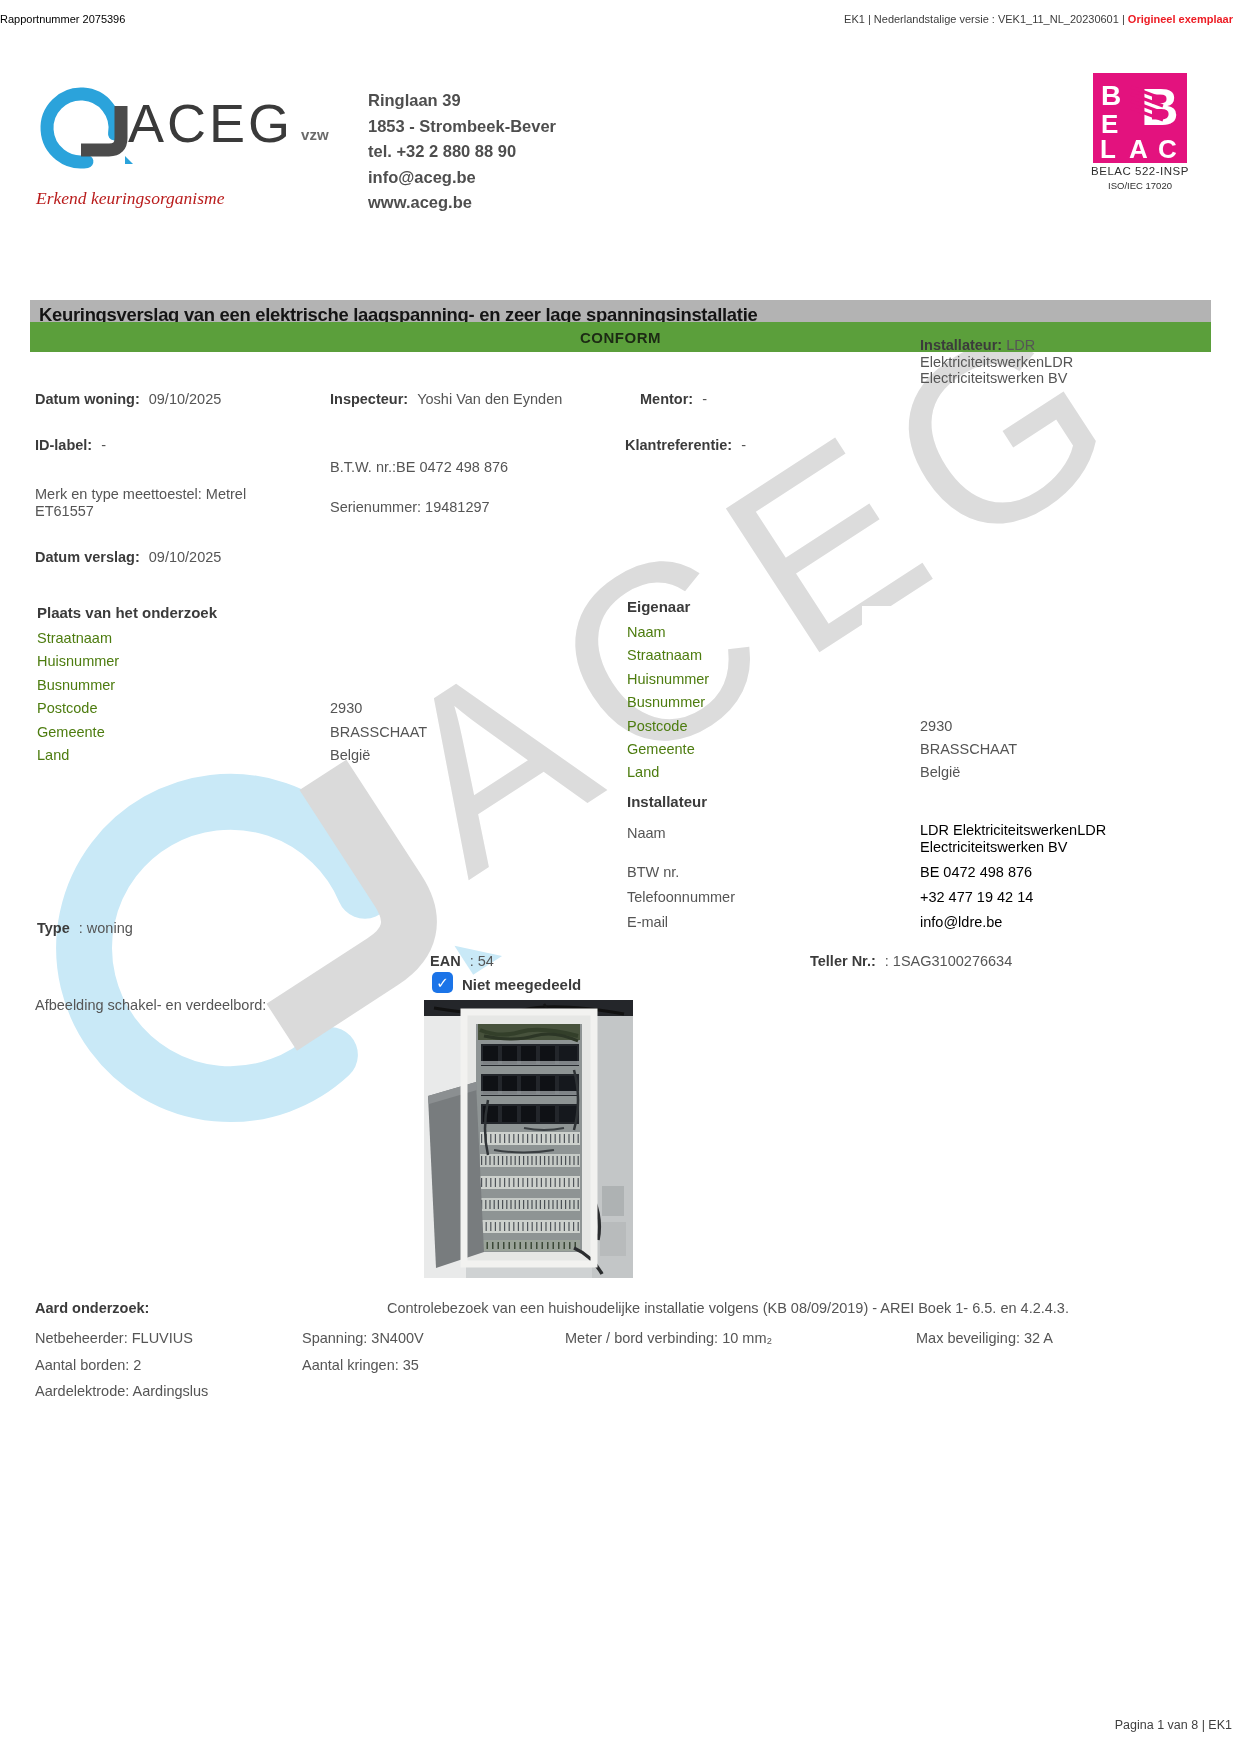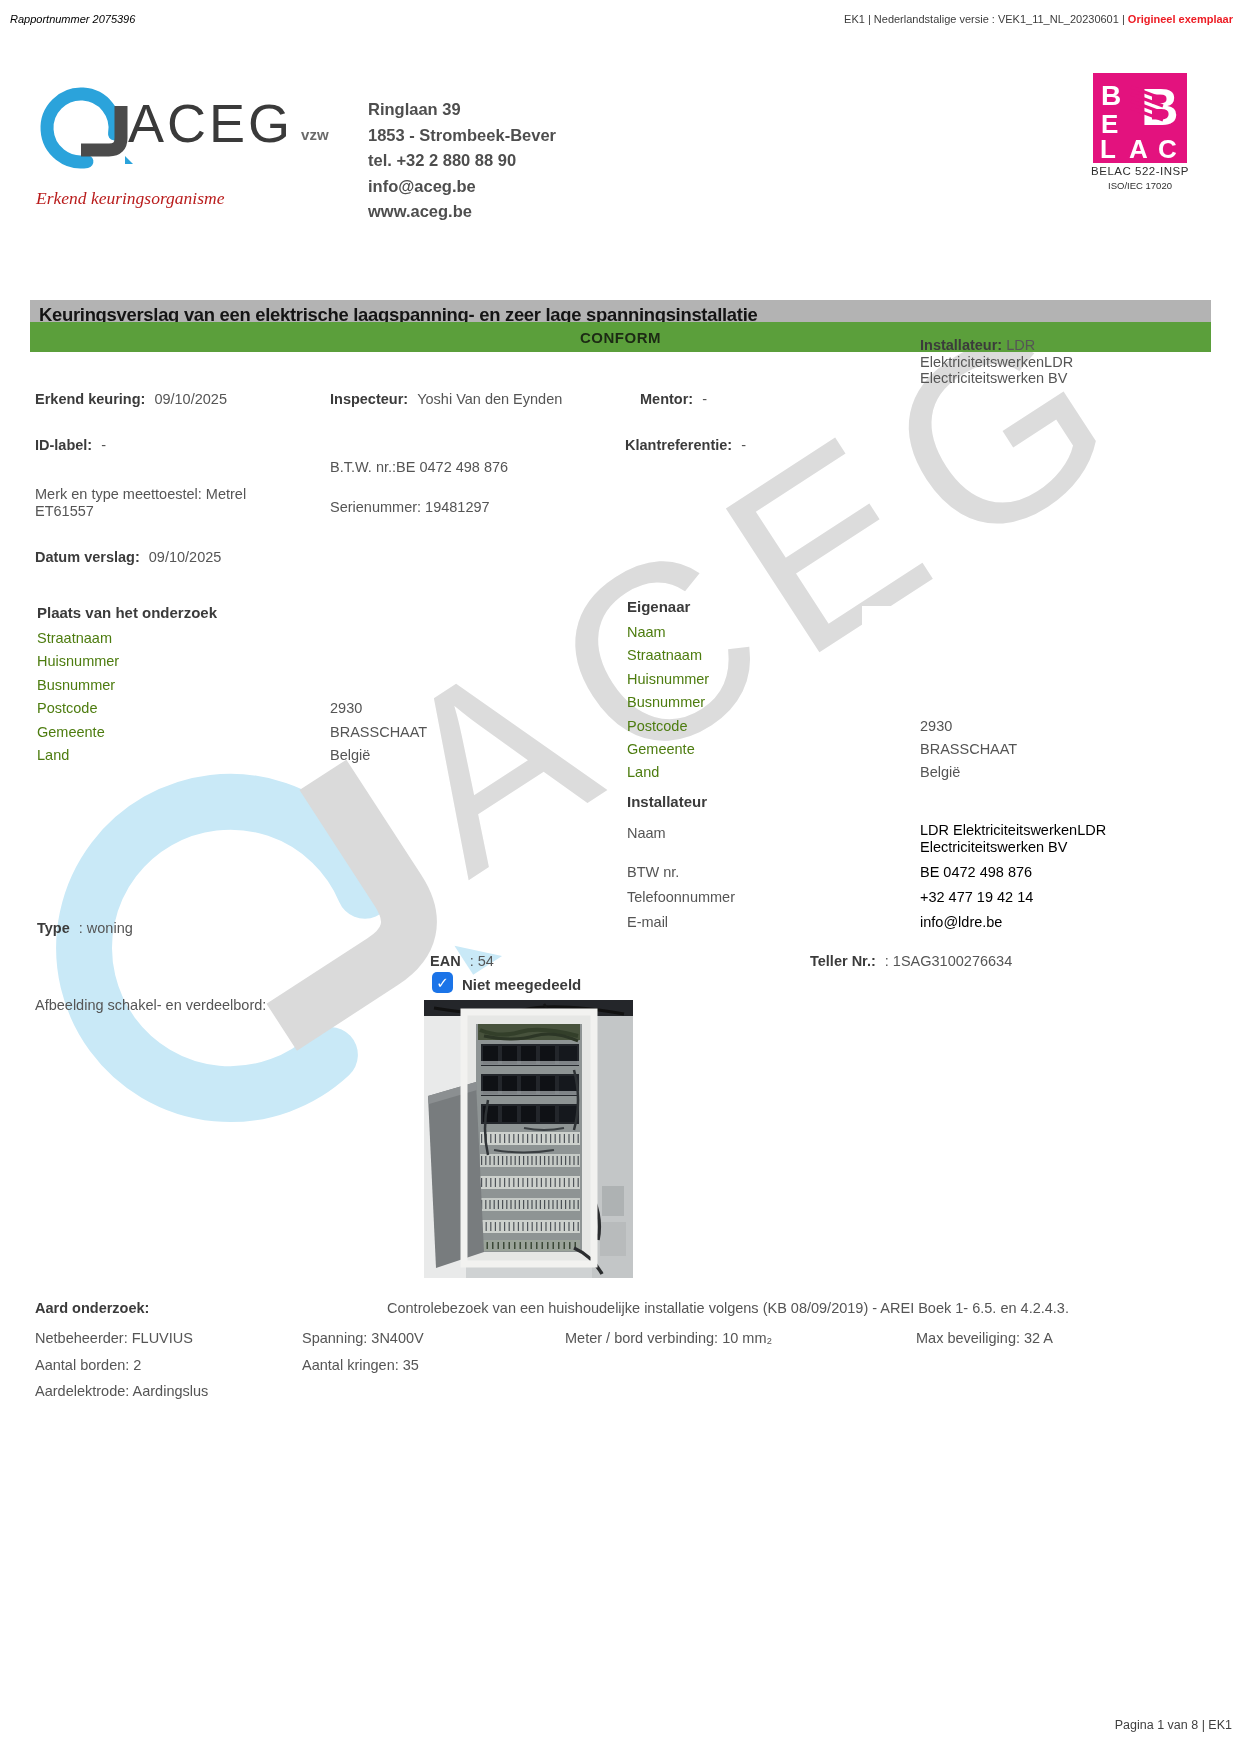--- a/index.html
+++ b/index.html
@@ -52,38 +52,38 @@
       <path d="M 81.5 55.9 A 34 34 0 1 0 53.9 83.5" fill="none" stroke="#c9e9f7" stroke-width="13" stroke-linecap="round"></path>
       <path d="M 88 28 L 88 60 Q 88 72 76 72 L 48 72" fill="none" stroke="#dadada" stroke-width="13"></path>
       <polygon points="92,78 100,86 92,86" fill="#c9e9f7"></polygon>
       <text x="103" y="67" font-size="58" letter-spacing="6" fill="#dcdcdc" font-weight="300" font-family="Liberation Sans, sans-serif">ACEG</text>
     </g>
     <rect x="862" y="606" width="127" height="44" fill="#ffffff"></rect>
   </svg>
 
   <div class="content">
 
-    <div class="abs topmeta red" style="left:10px;top:13px;font-style:italic;">Rapportnummer 2075396</div>
+    <div class="abs topmeta red" style="left:0;top:13px;">Rapportnummer 2075396</div>
     <div class="abs topmeta" style="left:700px;top:13px;width:533px;text-align:right;">
       <span class="gray">EK1 | Nederlandstalige versie : VEK1_11_NL_20230601 |</span>
       <span class="red">Origineel exemplaar</span>
     </div>
 
     <svg class="abs" style="left:33px;top:70px;" width="112" height="112" viewBox="0 0 112 112">
       <path d="M 81.5 55.9 A 34 34 0 1 0 53.9 83.5" fill="none" stroke="#2ba3db" stroke-width="13" stroke-linecap="round" transform="translate(0,8)"></path>
       <path d="M 88 36 L 88 68 Q 88 80 76 80 L 48 80" fill="none" stroke="#4b4b4b" stroke-width="13"></path>
       <polygon points="92,86 100,94 92,94" fill="#2ba3db"></polygon>
     </svg>
     <div class="abs brandrow" style="left:128px;top:96px;">
       <span class="brandname">ACEG</span>
       <span class="brandsuffix">vzw</span>
     </div>
     <div class="abs tagline" style="left:36px;top:188px;">Erkend keuringsorganisme</div>
 
-    <div class="abs addr" style="left:368px;top:97px;">
+    <div class="abs addr" style="left:368px;top:88px;">
       <div>Ringlaan 39</div>
       <div>1853 - Strombeek-Bever</div>
       <div>tel. +32 2 880 88 90</div>
       <div>info@aceg.be</div>
       <div>www.aceg.be</div>
     </div>
 
     <svg class="abs" style="left:1093px;top:73px;" width="94" height="90" viewBox="0 0 94 90">
       <rect width="94" height="90" fill="#e3127e"></rect>
       <g fill="#ffffff" font-family="Liberation Sans, sans-serif" font-weight="bold">
@@ -105,21 +105,21 @@
     <div class="abs belac-cap2" style="left:1080px;top:180px;width:120px;text-align:center;">ISO/IEC 17020</div>
 
     <div class="abs titlebar">
       <span>Keuringsverslag van een elektrische laagspanning- en zeer lage spanningsinstallatie</span>
     </div>
     <div class="abs conformbar">
       <span>CONFORM</span>
     </div>
 
     <div class="abs row" style="left:35px;top:391px;">
-      <span class="lbl">Erkend keuring:</span>
+      <span class="lbl">Datum woning:</span>
       <span class="val">09/10/2025</span>
     </div>
     <div class="abs row" style="left:330px;top:391px;">
       <span class="lbl">Inspecteur:</span>
       <span class="val">Yoshi Van den Eynden</span>
     </div>
     <div class="abs row" style="left:625px;top:391px;margin-left:15px;">
       <span class="lbl">Mentor:</span>
       <span class="val">-</span>
     </div>

